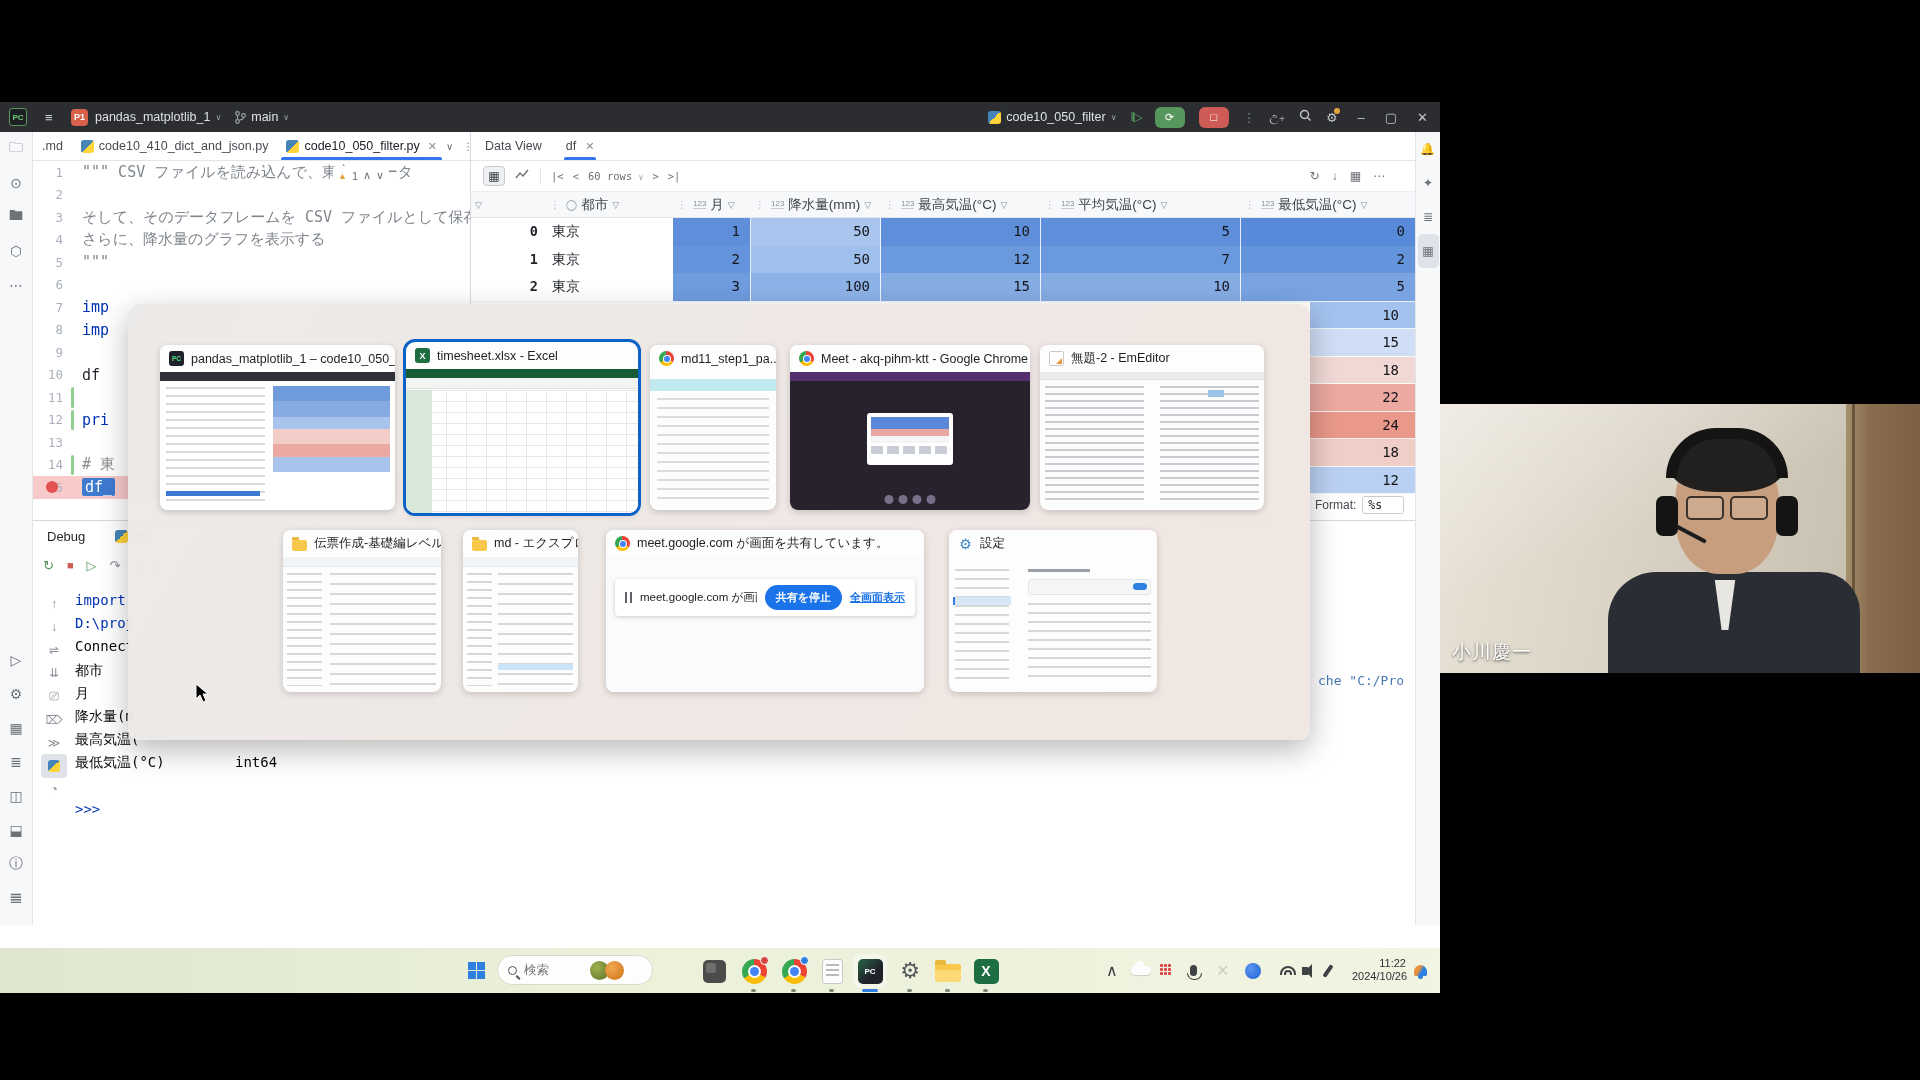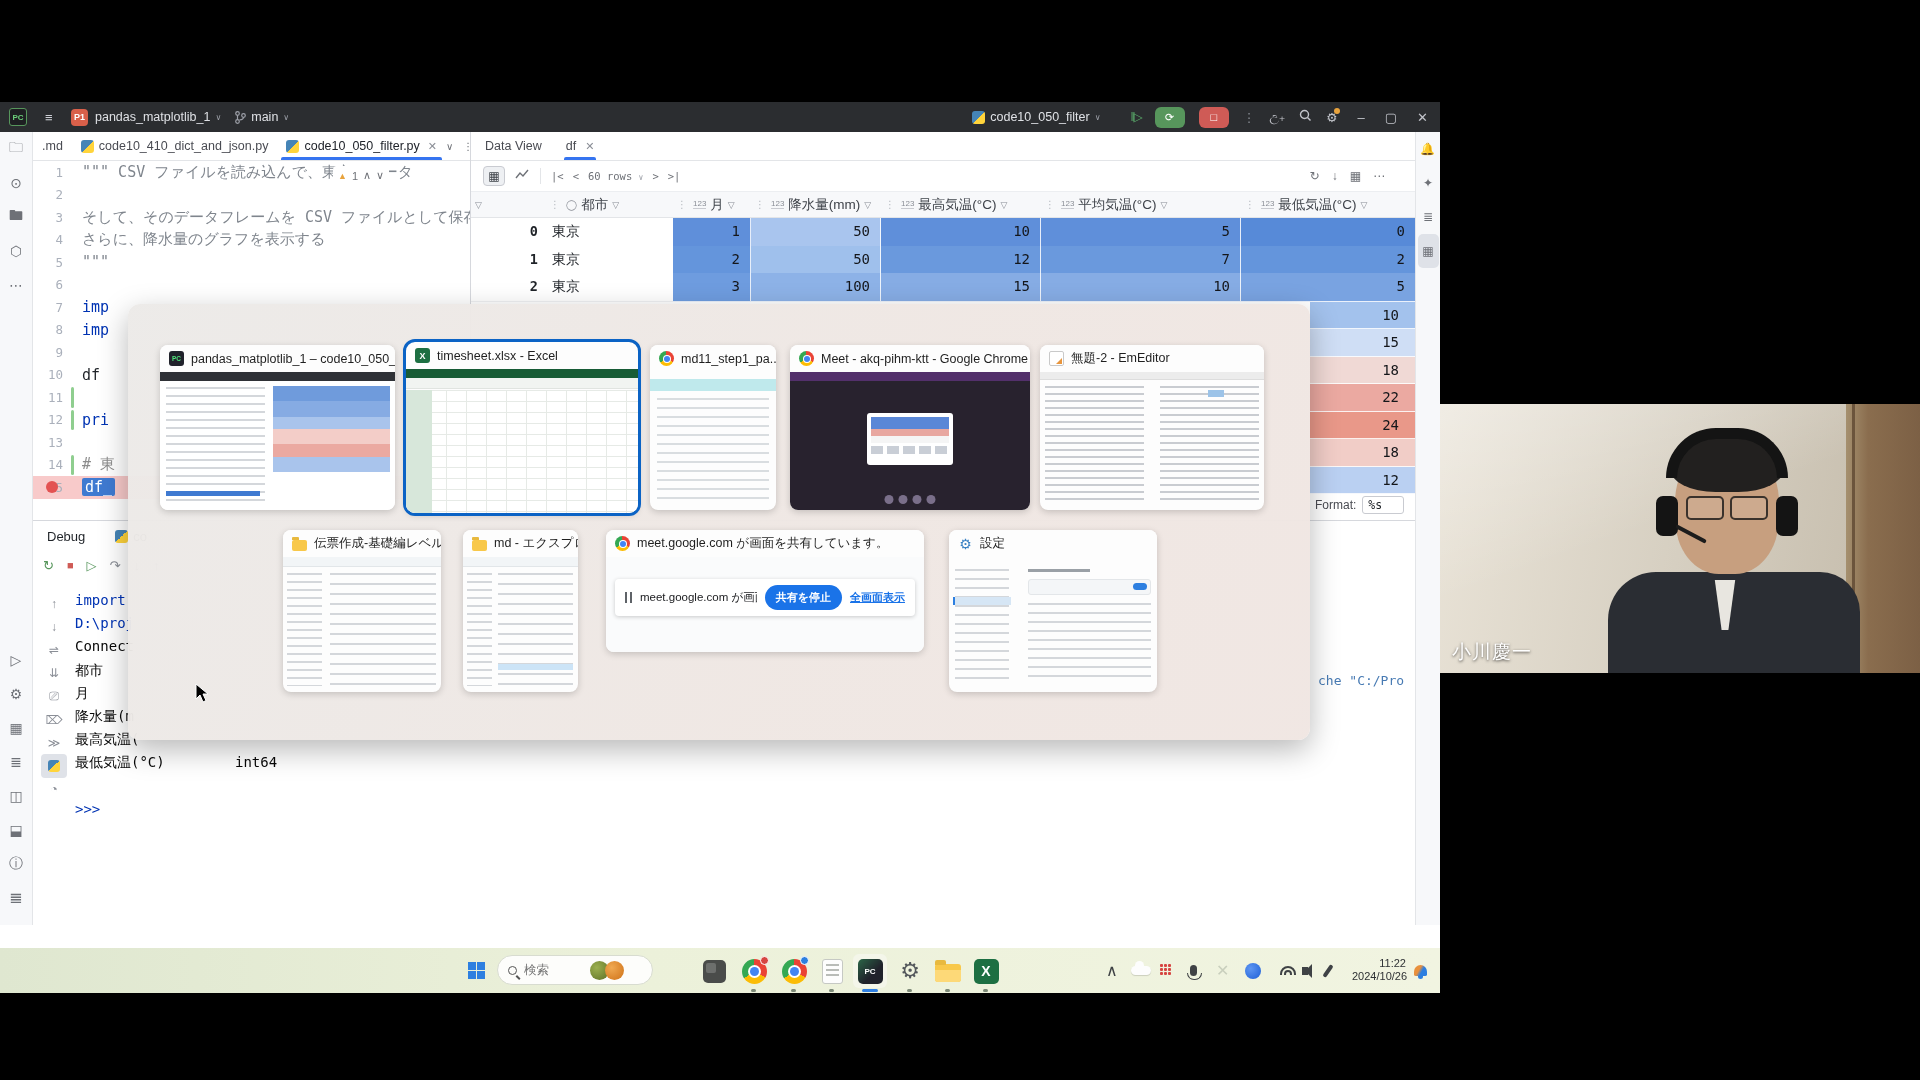--- a/index.html
+++ b/index.html
@@ -345,21 +345,21 @@
         <svg width="11" height="13" viewBox="0 0 11 13">
           <circle cx="2.5" cy="2.5" r="1.8" fill="none" stroke="#9da0a8" stroke-width="1.2"></circle>
           <circle cx="2.5" cy="10.5" r="1.8" fill="none" stroke="#9da0a8" stroke-width="1.2"></circle>
           <circle cx="8.5" cy="4.5" r="1.8" fill="none" stroke="#9da0a8" stroke-width="1.2"></circle>
           <path d="M2.5 4.3v4.4 M8.5 6.3c0 2-2 2.5-4 2.7" fill="none" stroke="#9da0a8" stroke-width="1.2"></path>
         </svg>
         <span>main</span>
         <span class="chev">∨</span>
       </div>
       <div class="tb-right">
-        <div class="tb-item" style="margin-right:16px">
+        <div class="tb-item" style="margin-right:0">
           <span class="pyico"></span>
           <span>code10_050_filter</span>
           <span class="chev">∨</span>
         </div>
         <span class="resume-ico">‖▷</span>
         <div class="runbtn" style="background:#57965c">⟳</div>
         <div class="runbtn" style="background:#cf5b56">□</div>
         <span class="muted">⋮</span>
         <span style="color:#c3c5cb">උ₊</span>
         <span>
@@ -835,21 +835,21 @@
           <span class="ci ci-folder"></span>
         <span>md - エクスプロー-...</span>
         </div>
       <div class="card-thumb th-exp">
         <div class="t-bar"></div>
           <div class="t-nav"></div>
           <div class="t-list"></div>
           <div class="t-selrow"></div>
       </div>
     </div>
-    <div class="card" style="left:478px; top:226px; width:318px; height:122px">
+    <div class="card" style="left:478px; top:226px; width:318px; height:162px">
       <div class="card-title">
           <span class="ci ci-chrome"></span>
         <span>meet.google.com が画面を共有しています。</span>
         </div>
       <div class="card-thumb th-share">
         <div class="sharebar">
           <div class="pausebars"></div>
           <span class="sharetext">meet.google.com が画面を共有しています。</span>
           <span class="stopbtn">共有を停止</span>
           <span class="fslink">全画面表示</span>

